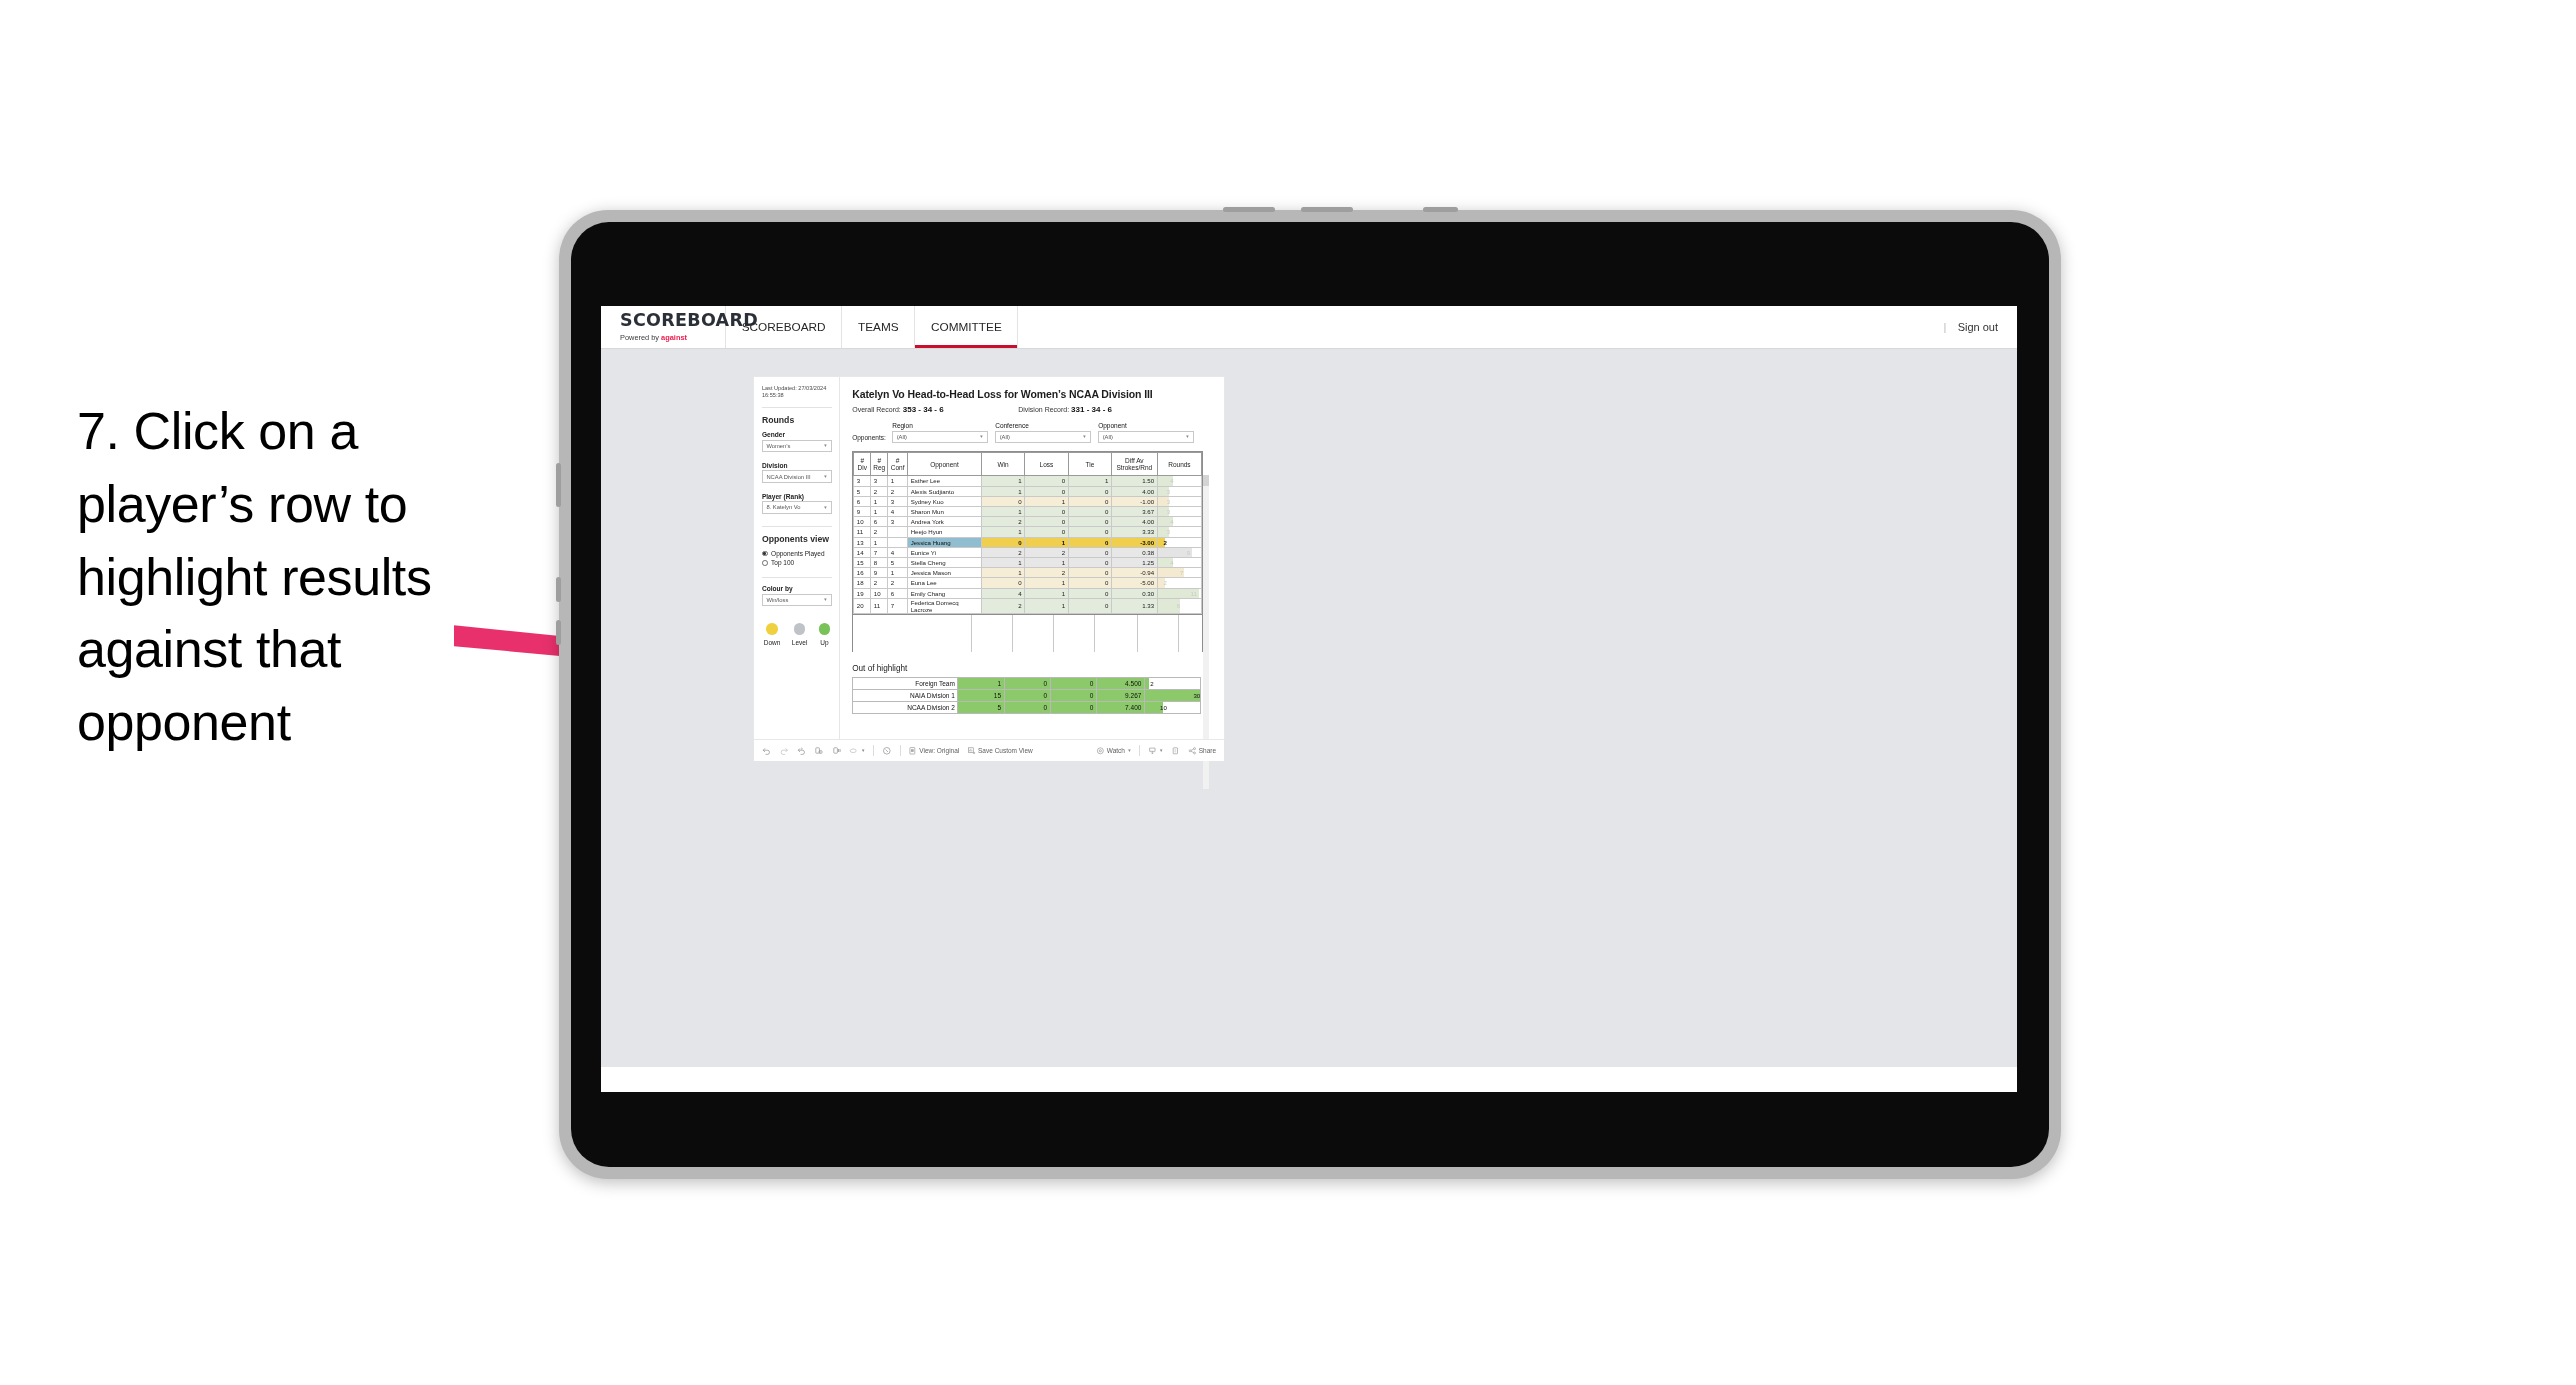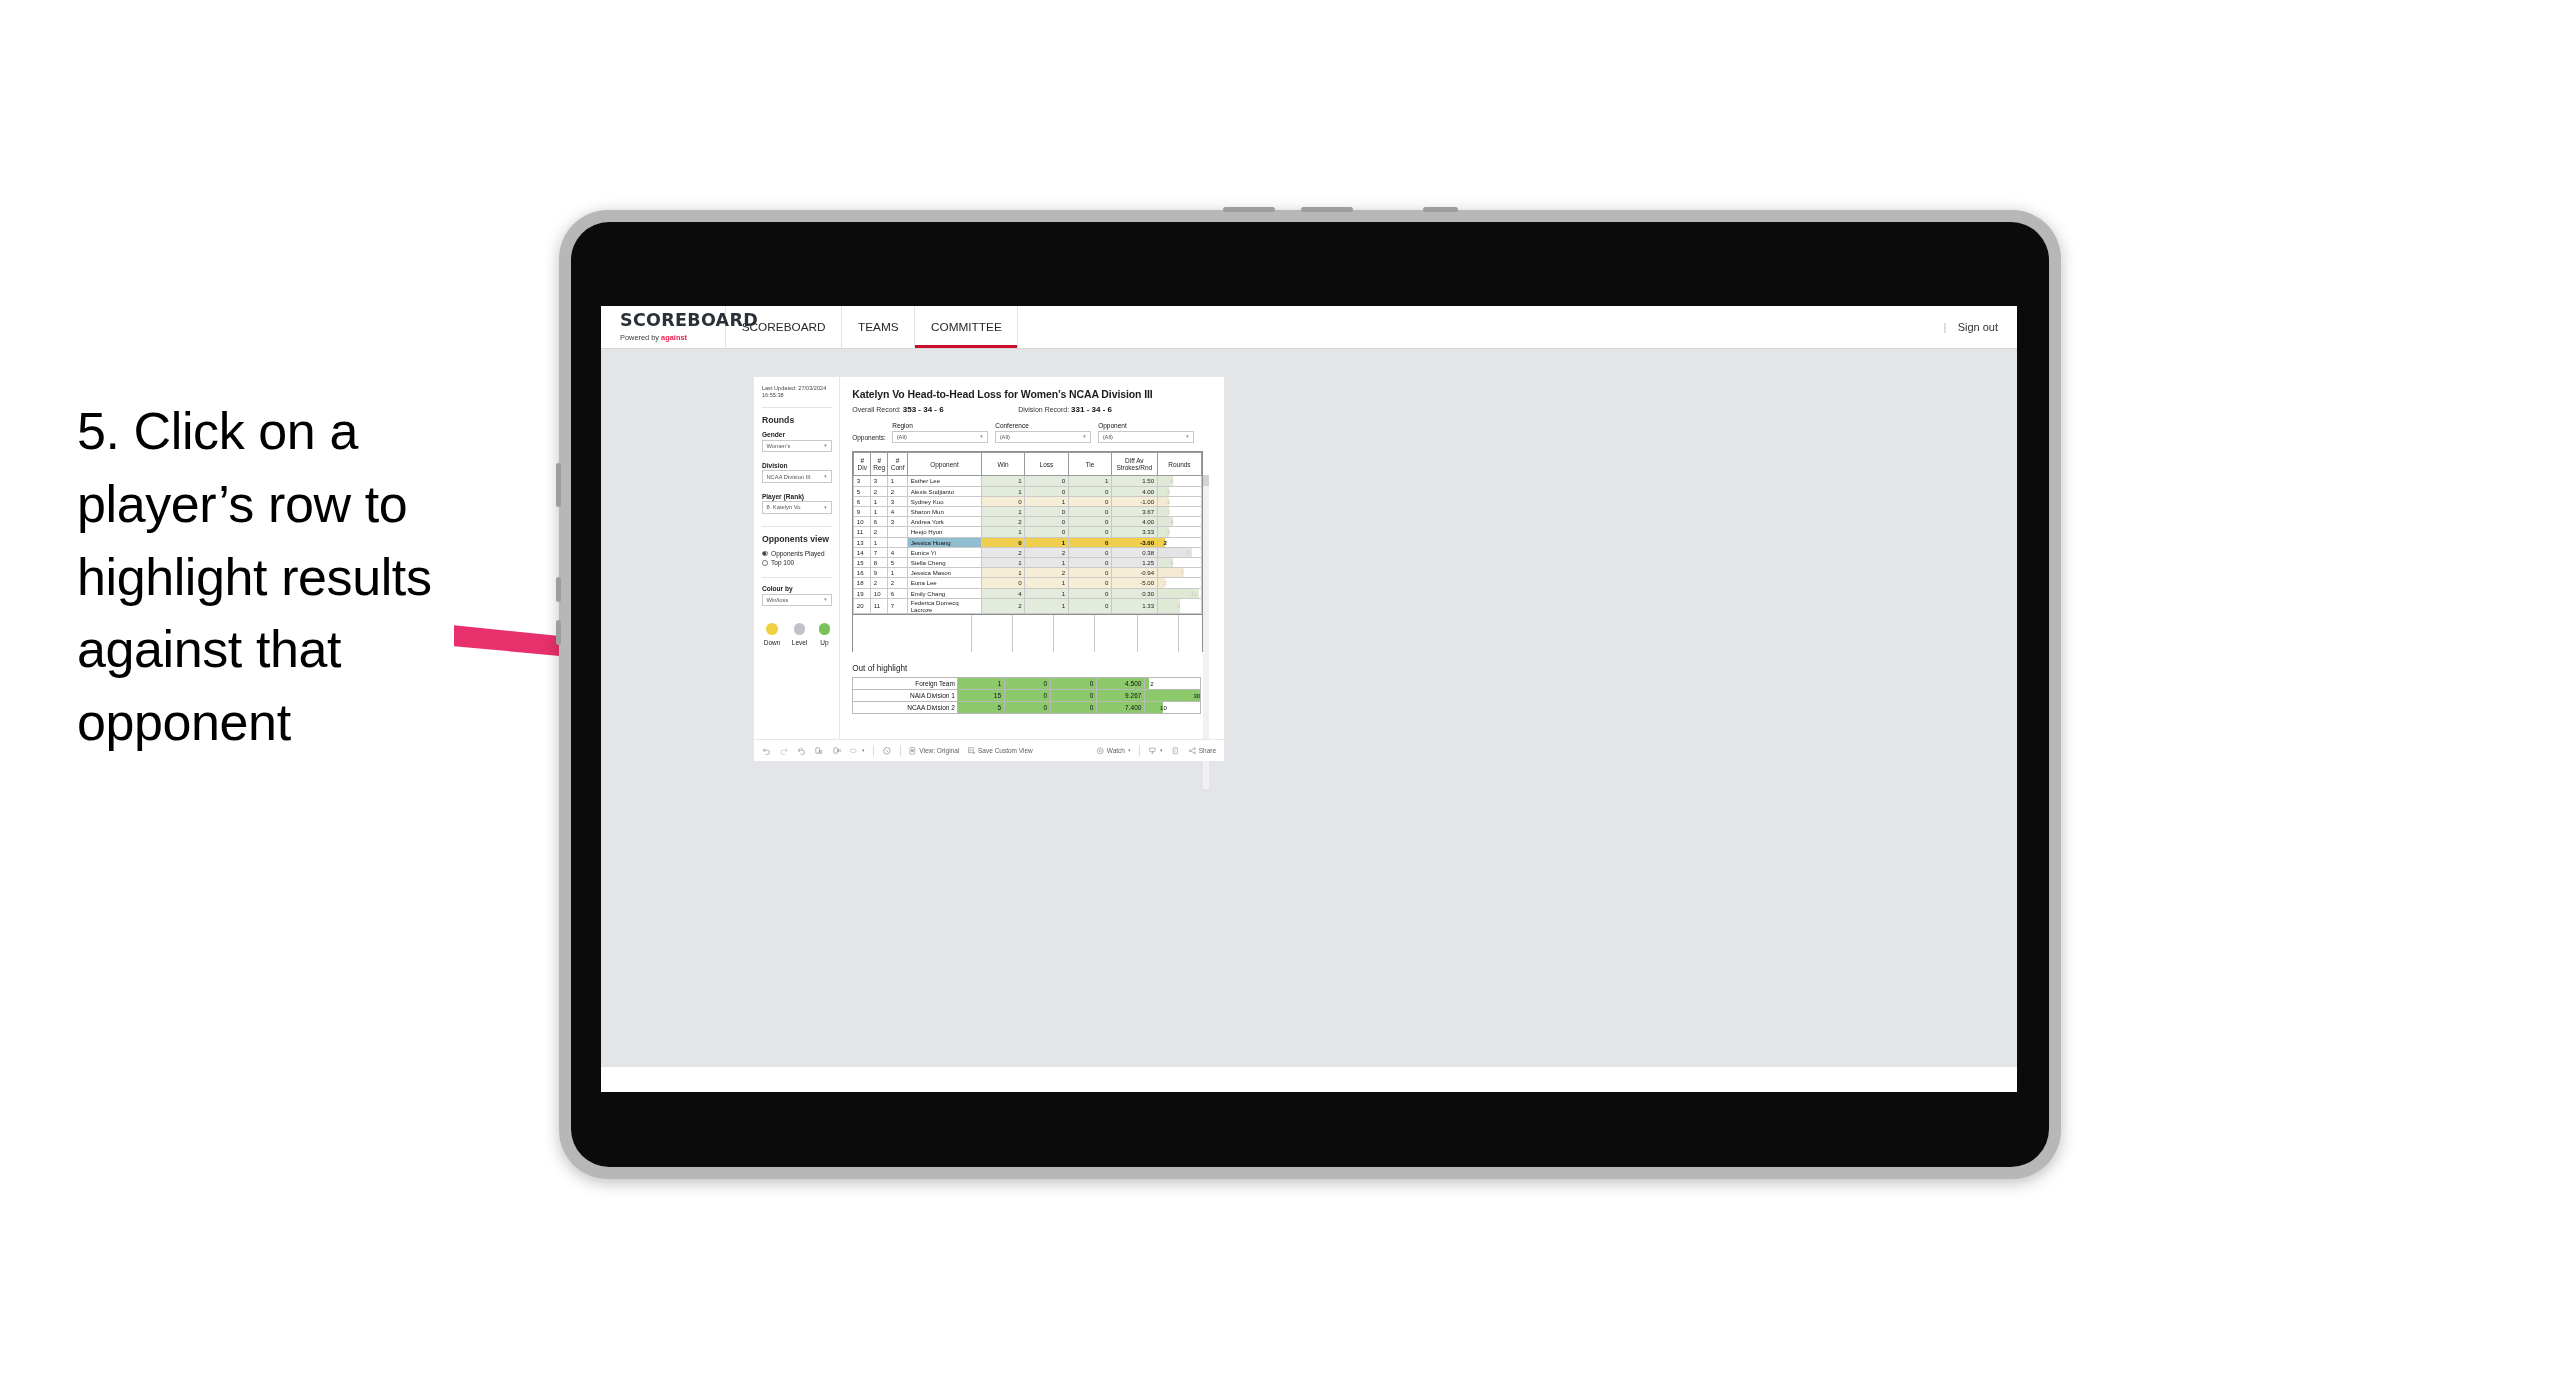--- a/index.html
+++ b/index.html
@@ -161,21 +161,21 @@
     font-size:6.5px;color:#5d5d5d;gap:7.9px;
   }
   .tbi{display:flex;align-items:center;gap:2.2px;cursor:pointer;white-space:nowrap;}
   .tbsep{width:0.9px;height:10.5px;background:#dcdcdc;}
   .tbspacer{flex:1;}
   svg{display:block;}
 </style>
 </head>
 <body>
 
-<div id="caption">5. Click on a player’s row to highlight results against that opponent</div>
+<div id="caption">7. Click on a player’s row to highlight results against that opponent</div>
 
 <svg id="arrow" viewBox="0 0 740 130">
   <polygon points="0,34 628,98 628,72 700,108 628,140 628,116 0,58" fill="#e8316c" transform="translate(0,-18)"></polygon>
 </svg>
 
 <div id="tablet">
   <div id="tablet-inner"></div>
   <div class="tab-btn" style="left:664px;top:-3.5px;width:52px;height:5.2px;"></div>
   <div class="tab-btn" style="left:742px;top:-3.5px;width:52px;height:5.2px;"></div>
   <div class="tab-btn" style="left:864px;top:-3.5px;width:35px;height:5.2px;"></div>

